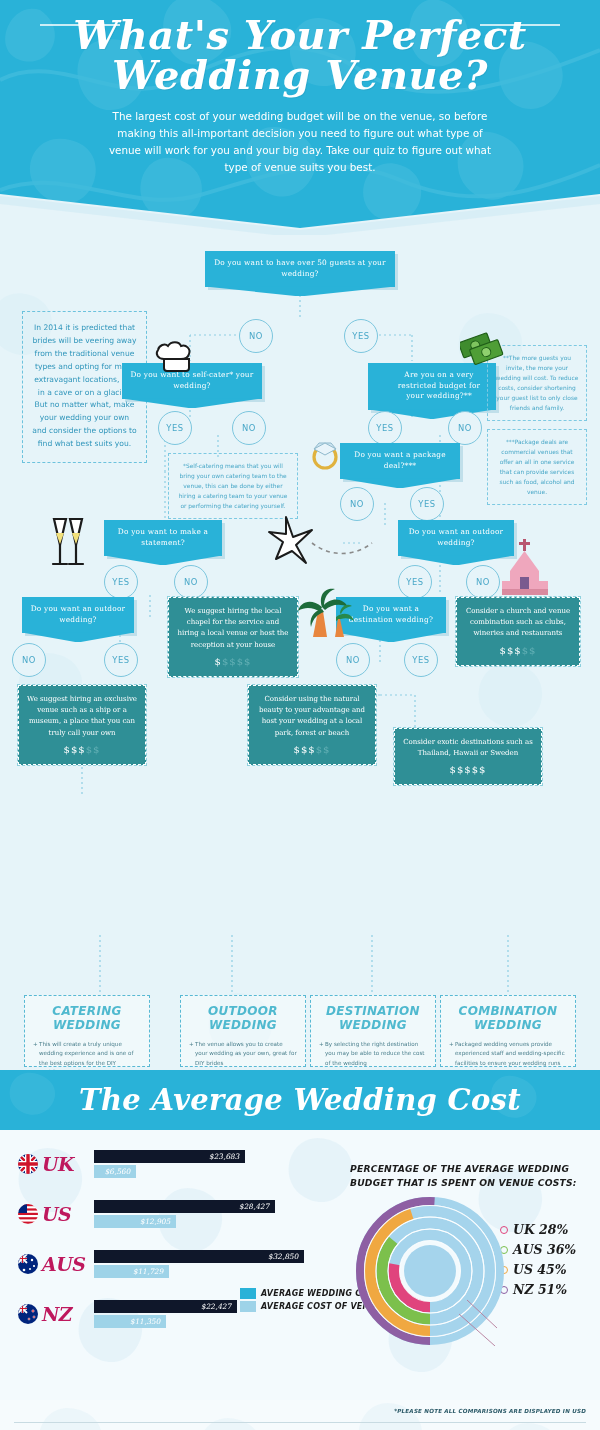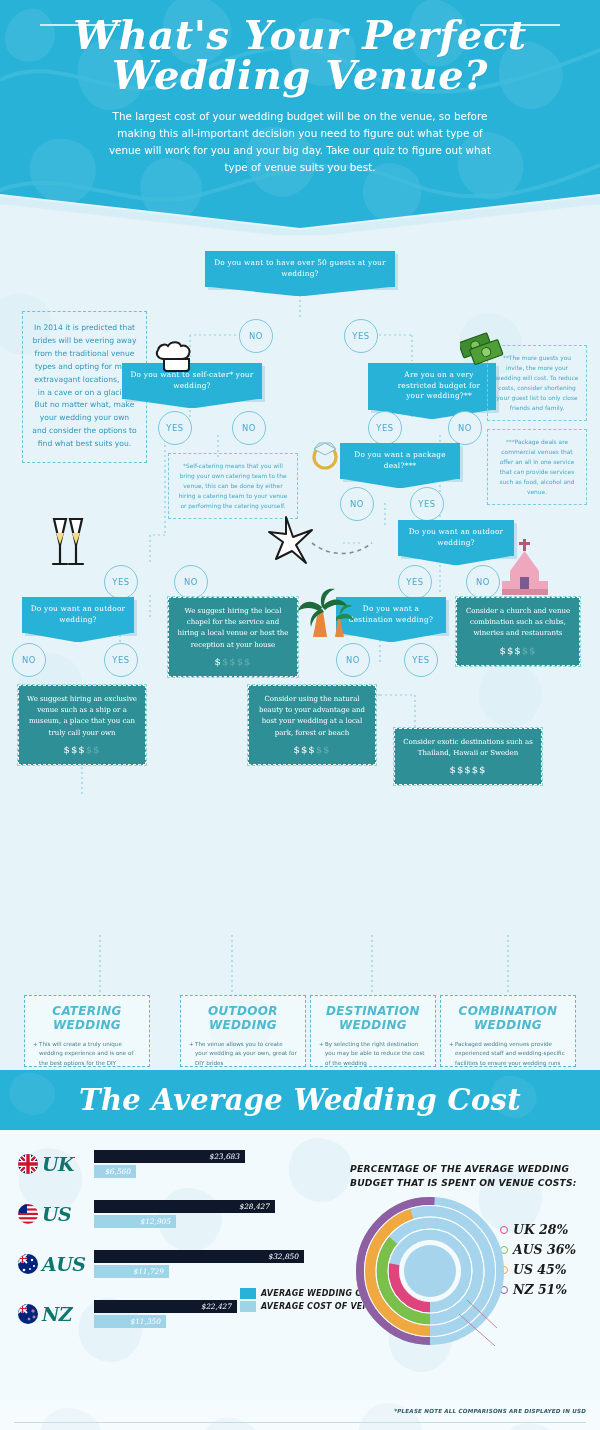--- a/index.html
+++ b/index.html
@@ -117,21 +117,21 @@
   
   .charts { position: relative; width: 600px; height: 270px; background: #f3fafd; overflow: hidden; }
   .charts .bgswirl { position: absolute; inset: 0; opacity: .5; }
   .charts-inner { position: relative; z-index: 2; }
 
   .barrow { position: absolute; left: 18px; width: 330px; }
   .flagwrap { position: absolute; left: 0; top: 4px; width: 86px; display: flex; align-items: center; gap: 4px; }
   .flag { width: 20px; height: 20px; border-radius: 50%; overflow: hidden; flex: none; position: relative; }
   .ccode {
     font-family: "DejaVu Serif", serif; font-style: italic; font-weight: bold;
-    color: #0f766e; font-size: 19px; line-height: 1; letter-spacing: -.5px;
+    color: #be185d; font-size: 19px; line-height: 1; letter-spacing: -.5px;
   }
   .bars { position: absolute; left: 76px; top: 0; }
   .bar { height: 13px; position: relative; color: #fff; font-family: "DejaVu Serif", serif;
          font-style: italic; font-size: 7.4px; }
   .bar span { position: absolute; right: 5px; top: 2px; }
   .bar.total { background: #0f172a; }
   .bar.venue { background: #9ed3e8; margin-top: 2px; }
   .bar.venue span { color: #ffffff; }
 
   .blegend { position: absolute; left: 240px; top: 1288px; }
@@ -253,20 +253,21 @@
       <div class="qbox shadow" style="left:368px; top:128px; width:128px;padding-left:20px;">Are you on a very restricted budget for your wedding?**</div>
       <div class="answer" style="left:368px; top:176px;">YES</div>
       <div class="answer" style="left:448px; top:176px;">NO</div>
       <div class="note" style="left:487px; top:110px; width:100px;">**The more guests you invite, the more your wedding will cost. To reduce costs, consider shortening your guest list to only close friends and family.</div>
       <div class="note" style="left:487px; top:194px; width:100px;">***Package deals are commercial venues that offer an all in one service that can provide services such as food, alcohol and venue.</div>
 
       <div class="qbox shadow" style="left:340px; top:208px; width:120px;">Do you want a package deal?***</div>
       <div class="answer" style="left:340px; top:252px;">NO</div>
       <div class="answer" style="left:410px; top:252px;">YES</div>
 
+      <div class="qbox shadow" style="left:104px; top:285px; width:118px;">Do you want to make a statement?</div>
       <div class="answer" style="left:104px; top:330px;">YES</div>
       <div class="answer" style="left:174px; top:330px;">NO</div>
 
       <div class="qbox shadow" style="left:398px; top:285px; width:116px;">Do you want an outdoor wedding?</div>
       <div class="answer" style="left:398px; top:330px;">YES</div>
       <div class="answer" style="left:466px; top:330px;">NO</div>
 
       <div class="qbox shadow" style="left:22px; top:362px; width:112px;">Do you want an outdoor wedding?</div>
       <div class="answer" style="left:12px; top:408px;">NO</div>
       <div class="answer" style="left:104px; top:408px;">YES</div>

